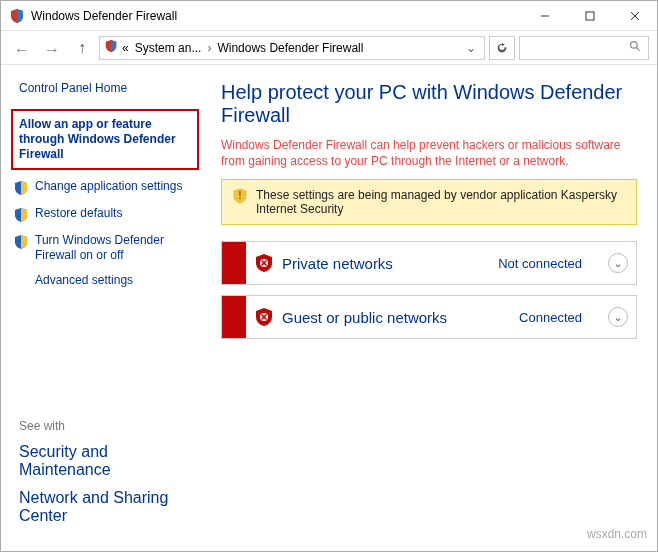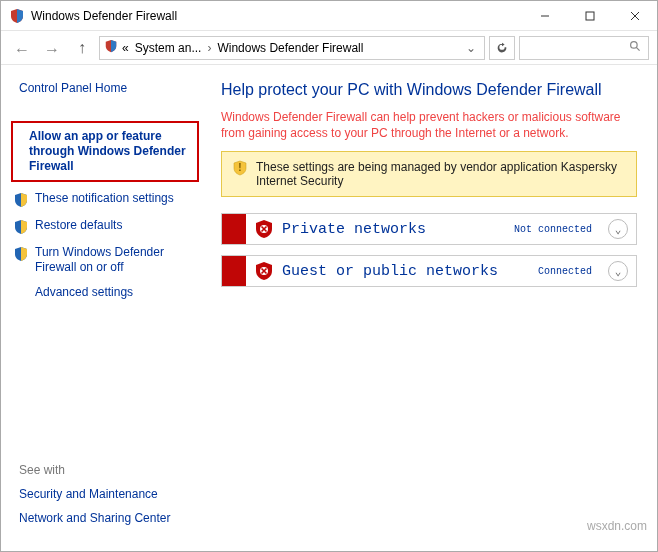--- a/index.html
+++ b/index.html
@@ -95,79 +95,78 @@
     align-items:flex-start;
     gap:6px;
     padding:5px 6px 5px 4px;
     color:#003399;
     font-size:12px;
     line-height:15px;
   }
   .side-item.allow {
     border:2px solid #c00;
     font-weight:bold;
-    margin:16px 2px 4px 2px;
-    padding:6px 6px 6px 16px;
+    margin:4px 2px 4px 2px;
+    padding:6px 6px 6px 6px;
   }
   .side-item .shield {
     flex:0 0 16px;width:16px;height:16px;margin-top:1px;
   }
   .side-item.plain { padding-left: 26px; }
   .see-also {
     margin-top:auto;
     padding: 0 6px 6px 10px;
   }
   .see-also .hdr { color:#777; font-size:12px; margin-bottom:10px; }
-  .see-also .lnk { color:#003399; font-size:12px; margin-bottom:10px; }
+  .see-also .lnk { color:#003399; font-size:16px; margin-bottom:10px; }
 
   
   .main {
     flex:1;
     padding: 16px 20px 10px 12px;
   }
   .main-title {
     color:#003399;
-    font-size:16px;
+    font-size:20px;
     margin-bottom:10px;
   }
   .main-desc {
     font-size:12px;
     line-height:16px;
     margin-bottom:10px;
     color:#ef4444;
   }
   .warn-banner {
     background:#fff4c2;
     border:1px solid #e6c84a;
     padding:8px 10px;
     display:flex;
     gap:8px;
     font-size:12px;
     color:#222;
     margin-bottom:16px;
   }
   .net-section {
     border:1px solid #ccc;
-    height:32px;
+    height:44px;
     display:flex;
     align-items:center;
     margin-bottom:10px;
     overflow:hidden;
-    font-family:Liberation Mono, monospace;
   }
   .net-redbar { width:24px;height:100%;background:#c00606; }
   .net-shield { width:20px;height:20px;margin:0 8px; }
   .net-title { color:#003399; font-size:15px; flex:1; }
-  .net-status { color:#003399; font-size:10px; margin-right:16px;}
+  .net-status { color:#003399; font-size:13px; margin-right:26px;}
   .net-chevron {
     width:20px;height:20px;border:1px solid #bbb;border-radius:50%;
     display:flex;align-items:center;justify-content:center;color:#666;margin-right:8px;font-size:11px;
   }
   .watermark {
-    position:absolute; right:10px; bottom:18px; color:#aaa; font-size:12px;
+    position:absolute; right:10px; bottom:10px; color:#aaa; font-size:12px;
   }
 </style>
 </head>
 <body>
 
 <div class="titlebar">
   <span class="app-icon">
     <svg viewBox="0 0 16 16">
         <path d="M8 1 L14 3 V8 C14 12 11 14 8 15 C5 14 2 12 2 8 V3 Z" fill="#c43b2f"></path>
         <path d="M8 1 L14 3 V8 C14 12 11 14 8 15 Z" fill="#2f78c4"></path>
@@ -236,21 +235,21 @@
       <span>Allow an app or feature through Windows Defender Firewall</span>
     </div>
 
     <div class="side-item">
       <span class="shield">
         <svg viewBox="0 0 16 16">
             <path d="M8 1 L14 3 V8 C14 12 11 14 8 15 C5 14 2 12 2 8 V3 Z" fill="#2265b3"></path>
             <path d="M8 1 L14 3 V8 C14 12 11 14 8 15 Z" fill="#f5c33b"></path>
           </svg>
       </span>
-      <span>These notification settings</span>
+      <span>Change application settings</span>
     </div>
 
     <div class="side-item">
       <span class="shield">
         <svg viewBox="0 0 16 16">
             <path d="M8 1 L14 3 V8 C14 12 11 14 8 15 C5 14 2 12 2 8 V3 Z" fill="#2265b3"></path>
             <path d="M8 1 L14 3 V8 C14 12 11 14 8 15 Z" fill="#f5c33b"></path>
           </svg>
       </span>
       <span>Restore defaults</span>

